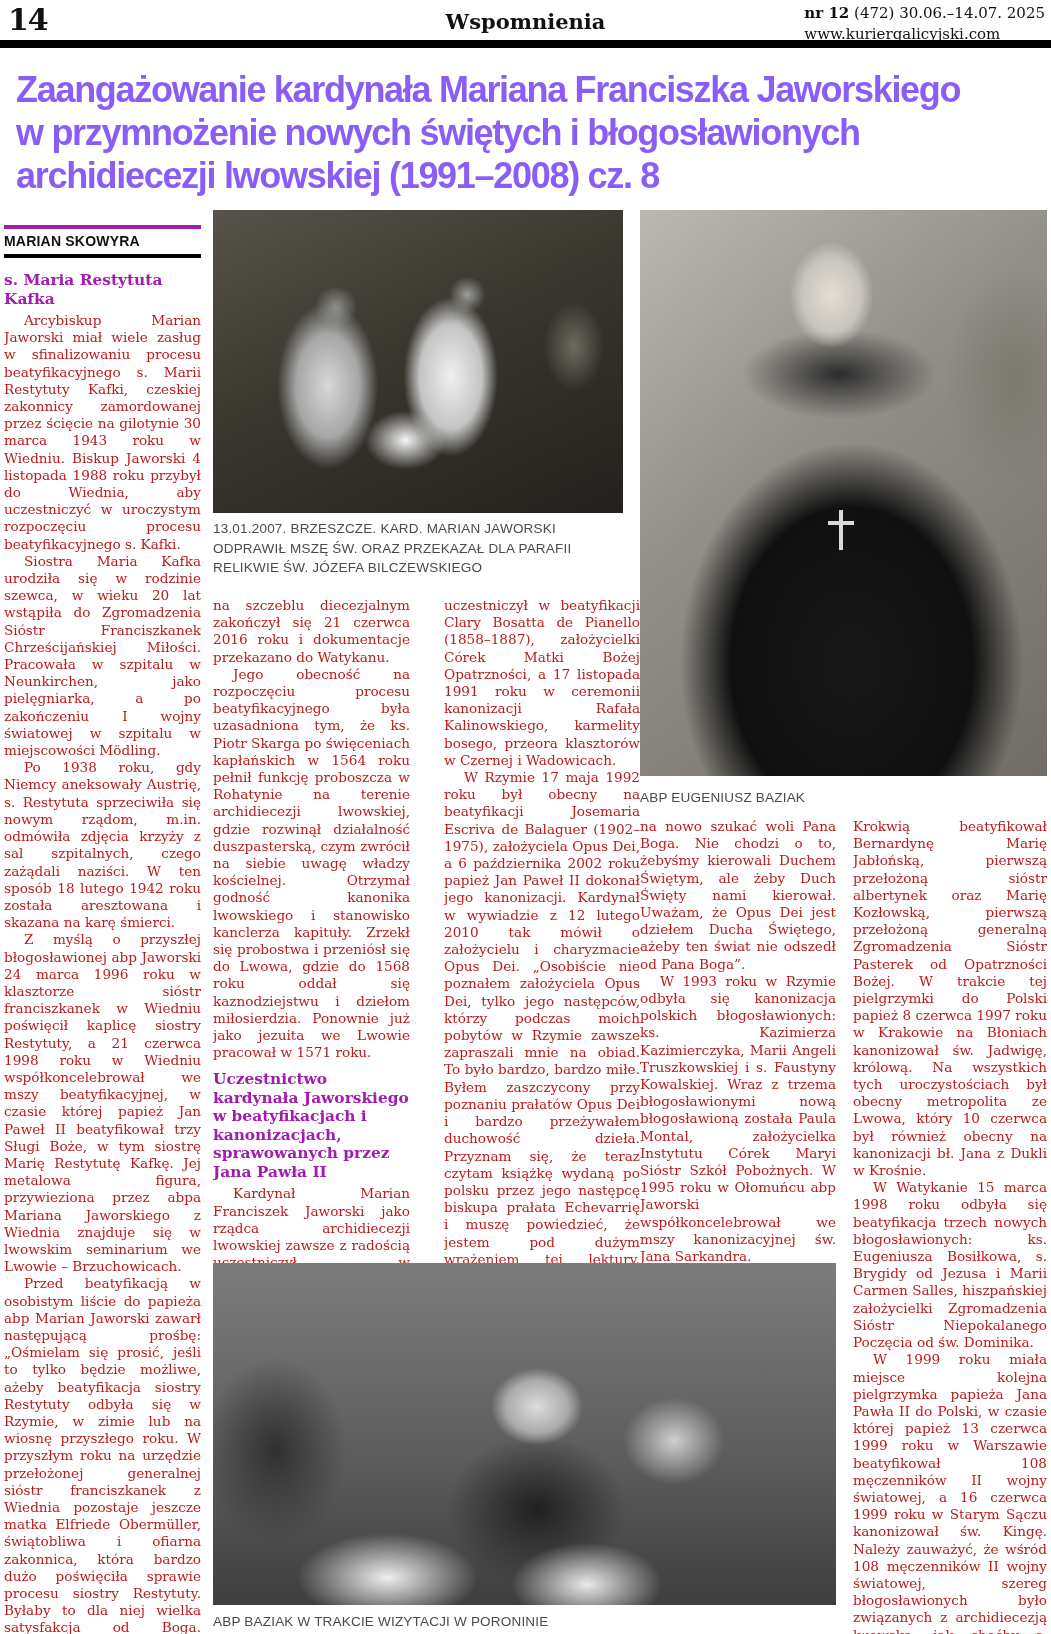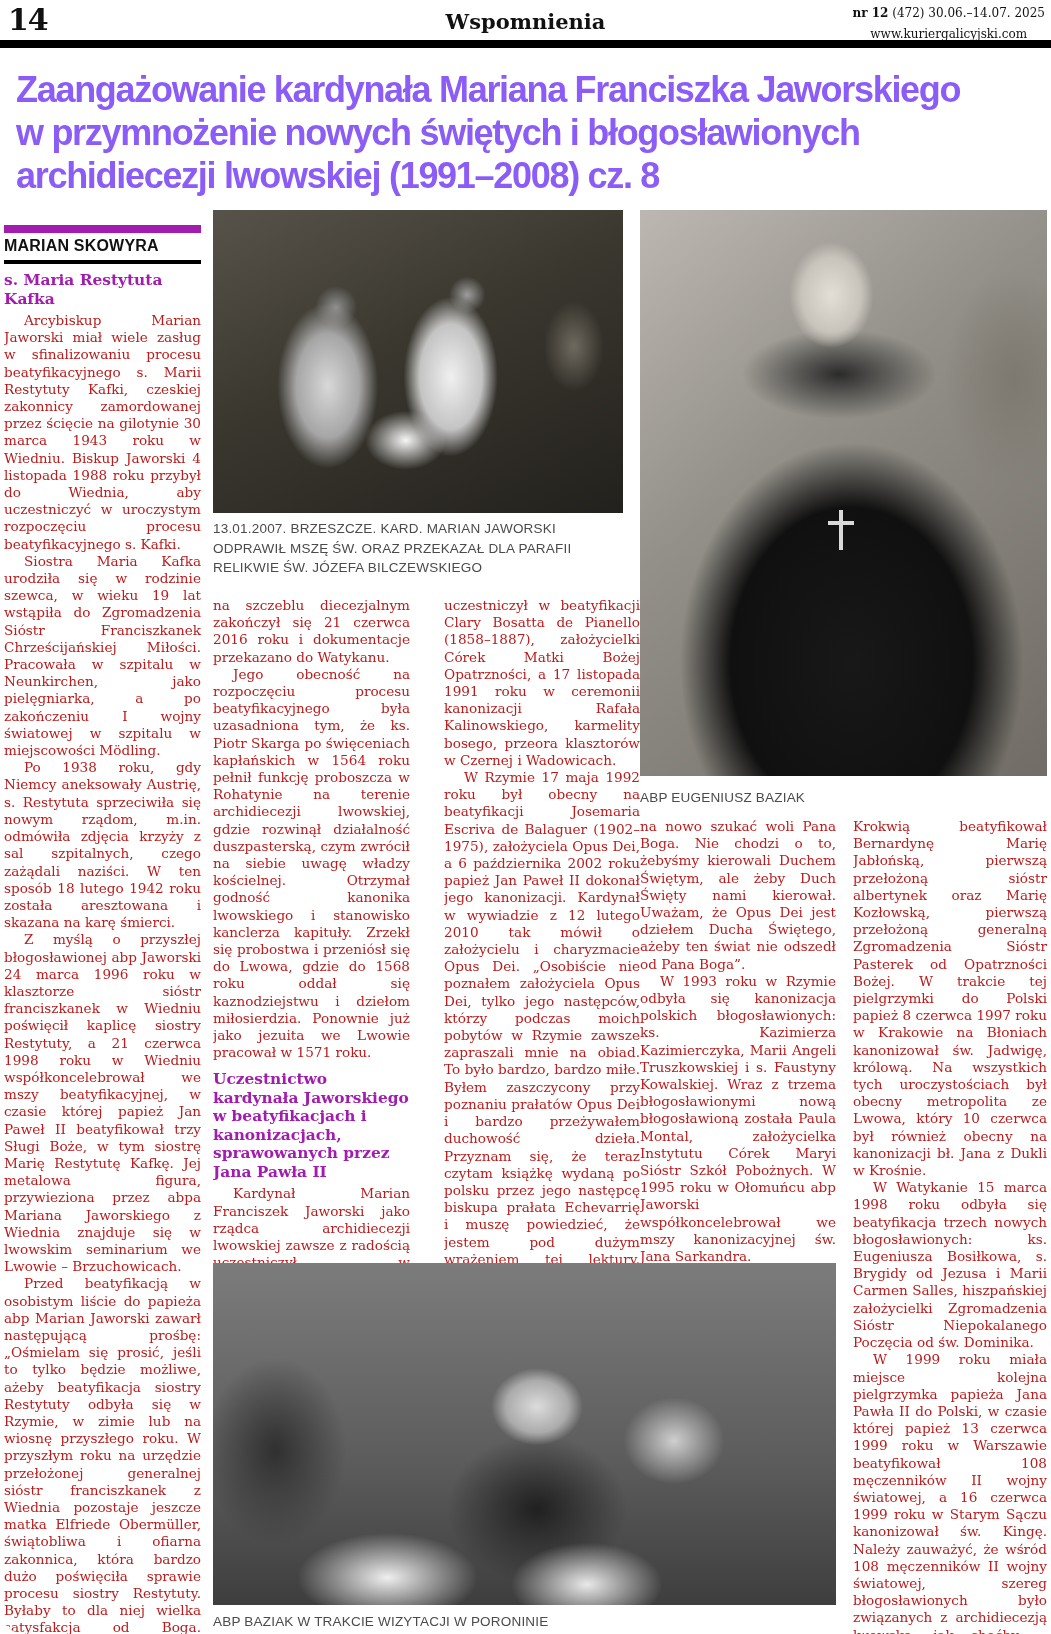--- a/index.html
+++ b/index.html
@@ -1,37 +1,37 @@
 <!DOCTYPE html>
 <html lang="pl"><head>
 <meta charset="utf-8">
 <style>
   html,body{margin:0;padding:0;background:#ffffff;}
   .page{position:relative;width:1051px;height:1634px;background:#fff;overflow:hidden;
-        font-family:"DejaVu Serif", serif;color:#111;border-radius:25px;}
+        font-family:"DejaVu Serif", serif;color:#111;}
 
   
   .page-num{position:absolute;left:8px;top:2px;font-size:30px;font-weight:bold;letter-spacing:-1px;}
   .section-name{position:absolute;left:0;top:9px;width:1051px;text-align:center;
                 font-size:21px;font-weight:bold;}
-  .issue-block{position:absolute;right:6px;top:3px;text-align:center;font-size:12px;line-height:21px;}
+  .issue-block{position:absolute;right:6px;top:3px;text-align:left;font-size:15px;line-height:21px;}
   .issue-block b{font-weight:bold;}
   .top-rule{position:absolute;left:0;top:40px;width:1051px;height:8px;background:#000;}
 
   
   .headline{position:absolute;left:16px;top:68px;width:1042px;
             font-family:"Liberation Sans", sans-serif;font-weight:700;
             font-size:36px;line-height:43px;letter-spacing:-1.3px;color:#8b5cf6;}
 
   
   .author-block{position:absolute;left:4px;top:225px;width:197px;
-                border-top:8px solid #a21caf;border-bottom:4px solid #000;
+                border-top:4px solid #a21caf;border-bottom:4px solid #000;
                 padding:4px 0 5px 0;
                 font-family:"Liberation Sans", sans-serif;font-weight:700;
-                font-size:16px;letter-spacing:.2px;}
+                font-size:14px;letter-spacing:.2px;}
 
   
   .col{position:absolute;overflow:hidden;}
   .col p{margin:0;font-size:13.6px;line-height:17.2px;text-align:justify;
          text-indent:20px;color:#b91c1c;}
   .col p.cont{text-indent:0;}
   .col .sub-head{font-weight:bold;font-size:15.4px;line-height:18.5px;margin:9px 0 4px 0;color:#a21caf;}
   #col1{left:4px;  top:262px;width:197px;height:1372px;}
   #col2{left:213px;top:597px;width:197px;height:666px;}
   #col3{left:444px;top:597px;width:196px;height:666px;}
@@ -103,21 +103,21 @@
     <div class="cross-h"></div>
   </div>
   <div class="caption" id="cap2">ABP EUGENIUSZ BAZIAK</div>
 
   <div id="photo3" class="photo"></div>
   <div class="caption" id="cap3">ABP BAZIAK W TRAKCIE WIZYTACJI W PORONINIE</div>
 
   <div id="col1" class="col">
       <div class="sub-head">s. Maria Restytuta Kafka</div>
       <p class="">Arcybiskup Marian Jaworski miał wiele zasług w sfinalizowaniu procesu beatyfikacyjnego s. Marii Restytuty Kafki, czeskiej zakonnicy zamordowanej przez ścięcie na gilotynie 30 marca 1943 roku w Wiedniu. Biskup Jaworski 4 listopada 1988 roku przybył do Wiednia, aby uczestniczyć w uroczystym rozpoczęciu procesu beatyfikacyjnego s. Kafki.</p>
-      <p class="">Siostra Maria Kafka urodziła się w rodzinie szewca, w wieku 19 lat wstąpiła do Zgromadzenia Sióstr Franciszkanek Chrześcijańskiej Miłości. Pracowała w szpitalu w Neunkirchen, jako pielęgniarka, a po zakończeniu I wojny światowej w szpitalu w miejscowości Mödling.</p>
+      <p class="">Siostra Maria Kafka urodziła się w rodzinie szewca, w wieku 20 lat wstąpiła do Zgromadzenia Sióstr Franciszkanek Chrześcijańskiej Miłości. Pracowała w szpitalu w Neunkirchen, jako pielęgniarka, a po zakończeniu I wojny światowej w szpitalu w miejscowości Mödling.</p>
       <p class="">Po 1938 roku, gdy Niemcy aneksowały Austrię, s. Restytuta sprzeciwiła się nowym rządom, m.in. odmówiła zdjęcia krzyży z sal szpitalnych, czego zażądali naziści. W ten sposób 18 lutego 1942 roku została aresztowana i skazana na karę śmierci.</p>
       <p class="">Z myślą o przyszłej błogosławionej abp Jaworski 24 marca 1996 roku w klasztorze sióstr franciszkanek w Wiedniu poświęcił kaplicę siostry Restytuty, a 21 czerwca 1998 roku w Wiedniu współkoncelebrował we mszy beatyfikacyjnej, w czasie której papież Jan Paweł II beatyfikował trzy Sługi Boże, w tym siostrę Marię Restytutę Kafkę. Jej metalowa figura, przywieziona przez abpa Mariana Jaworskiego z Wiednia znajduje się w lwowskim seminarium we Lwowie – Brzuchowicach.</p>
       <p class="">Przed beatyfikacją w osobistym liście do papieża abp Marian Jaworski zawarł następującą prośbę: „Ośmielam się prosić, jeśli to tylko będzie możliwe, ażeby beatyfikacja siostry Restytuty odbyła się w Rzymie, w zimie lub na wiosnę przyszłego roku. W przyszłym roku na urzędzie przełożonej generalnej sióstr franciszkanek z Wiednia pozostaje jeszcze matka Elfriede Obermüller, świątobliwa i ofiarna zakonnica, która bardzo dużo poświęciła sprawie procesu siostry Restytuty. Byłaby to dla niej wielka satysfakcja od Boga. Ponadto siostra Restytuta pochodziła z Brna i beatyfikacja w Rzymie miałaby charakter ponadnarodowościowy – powszechny”.</p>
     </div>
   <div id="col2" class="col">
       <p class="cont">na szczeblu diecezjalnym zakończył się 21 czerwca 2016 roku i dokumentacje przekazano do Watykanu.</p>
       <p class="">Jego obecność na rozpoczęciu procesu beatyfikacyjnego była uzasadniona tym, że ks. Piotr Skarga po święceniach kapłańskich w 1564 roku pełnił funkcję proboszcza w Rohatynie na terenie archidiecezji lwowskiej, gdzie rozwinął działalność duszpasterską, czym zwrócił na siebie uwagę władzy kościelnej. Otrzymał godność kanonika lwowskiego i stanowisko kanclerza kapituły. Zrzekł się probostwa i przeniósł się do Lwowa, gdzie do 1568 roku oddał się kaznodziejstwu i dziełom miłosierdzia. Ponownie już jako jezuita we Lwowie pracował w 1571 roku.</p>
       <div class="sub-head">Uczestnictwo kardynała Jaworskiego w beatyfikacjach i kanonizacjach, sprawowanych przez Jana Pawła II</div>
       <p class="">Kardynał Marian Franciszek Jaworski jako rządca archidiecezji lwowskiej zawsze z radością uczestniczył w beatyfikacjach i kanonizacjach, sprawowanych przez papieża Jana Pawła II. Jako arcybiskup lwowski 21 kwietnia 1991 roku po raz pierwszy w Watykanie</p>
     </div>

